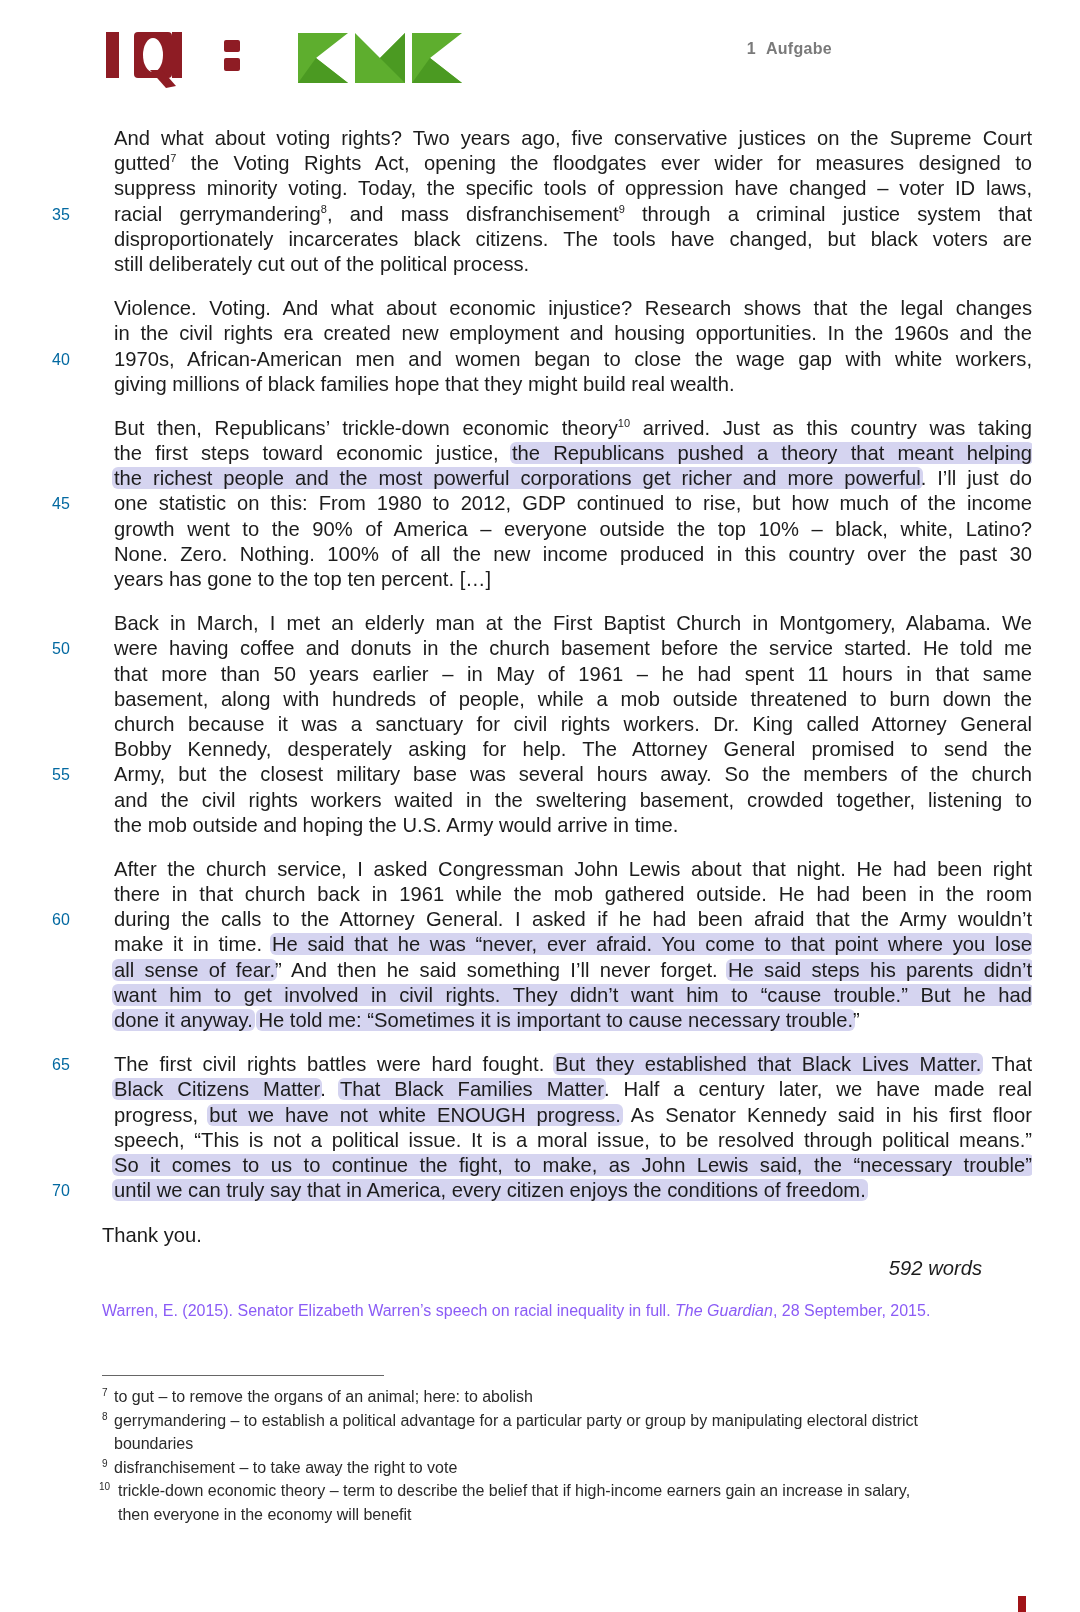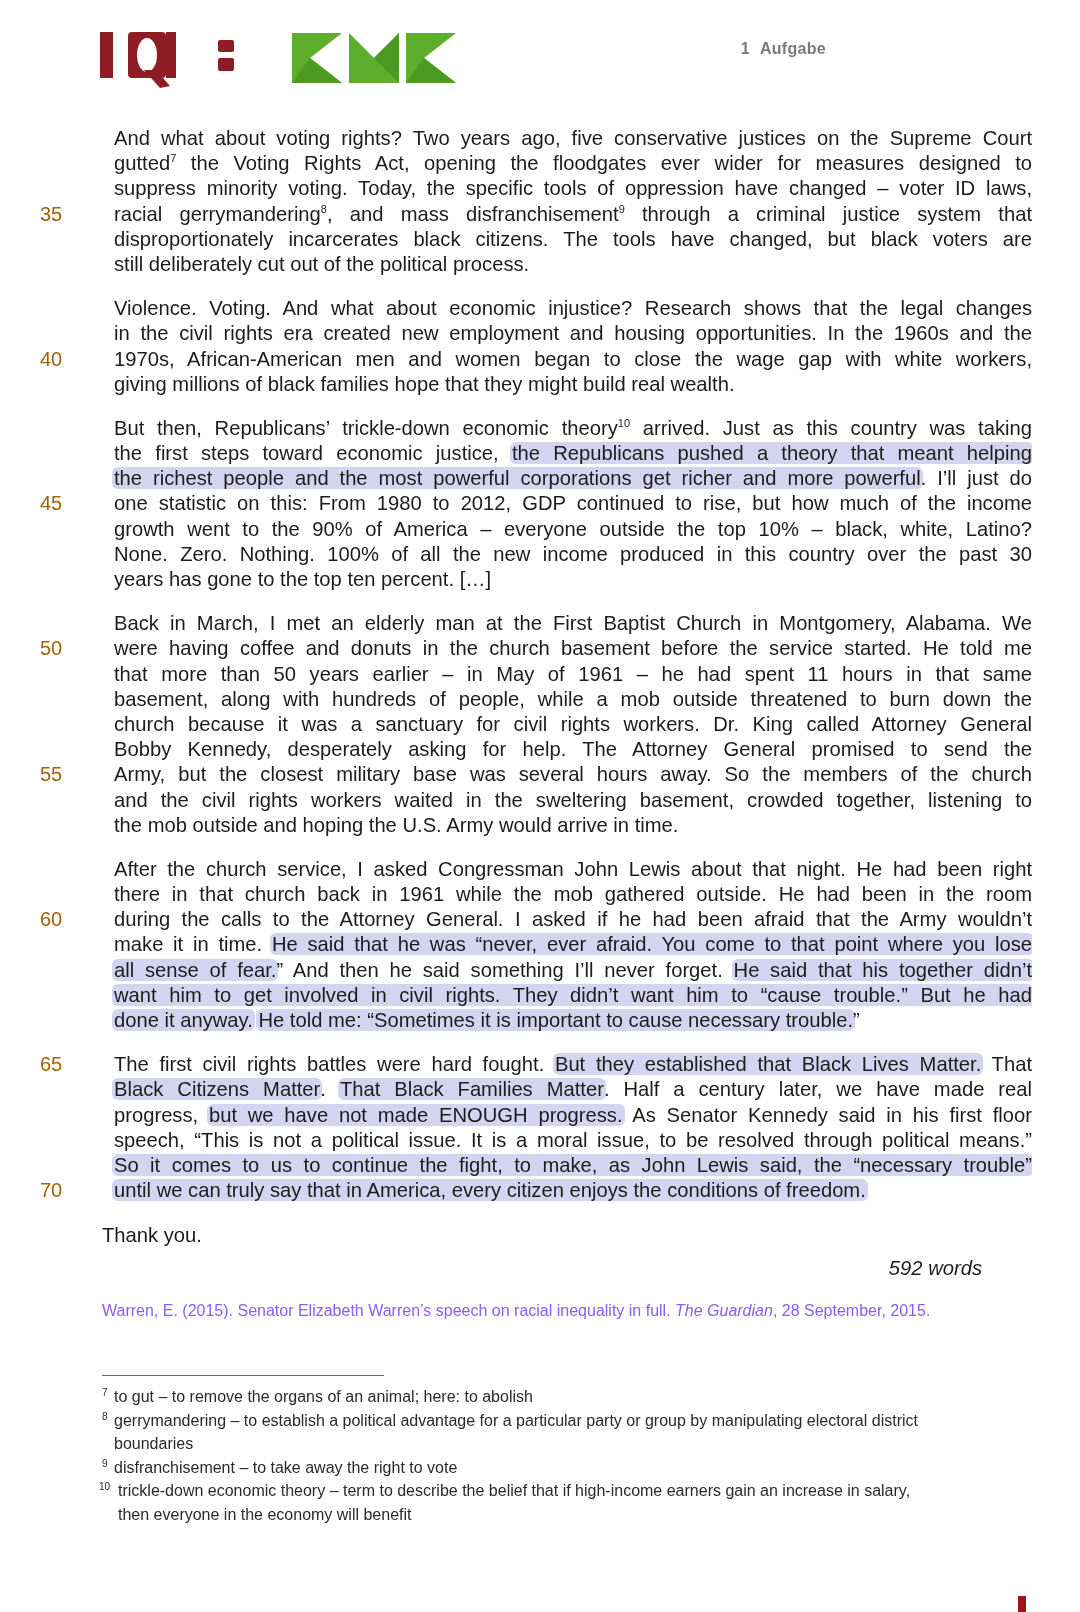--- a/index.html
+++ b/index.html
@@ -1,29 +1,29 @@
 <!DOCTYPE html>
 <html><head>
 <meta charset="utf-8">
 <style>
   html, body { margin: 0; padding: 0; background: #ffffff; }
   body { width: 1080px; height: 1612px; position: relative; overflow: hidden;
          font-family: "Liberation Sans", sans-serif; color: #1c1c1c; }
-  .header { position: absolute; left: 0; top: 0; width: 888px; height: 110px; }
+  .header { position: absolute; left: 6px; top: 0; width: 888px; height: 110px; }
   .logo-iqb { position: absolute; left: 100px; top: 30px; width: 140px; height: 60px; }
   .logo-kmk { position: absolute; left: 292px; top: 33px; width: 170px; height: 50px; }
   .aufgabe { position: absolute; right: 62px; top: 40px; font-size: 16px; font-weight: bold; color: #7a7a7a; letter-spacing: 0.3px; }
   .aufgabe .num { margin-right: 10px; }
 
   .body-text { position: absolute; left: 0; top: 126px; width: 1080px; }
   .para { margin: 0 0 19px 12px; }
   .line { position: relative; height: 25.2px; line-height: 25.2px; font-size: 20.2px;
           padding-left: 102px; width: 918px; white-space: nowrap; }
   .line.justify { text-align: justify; text-align-last: justify; white-space: normal; height: 25.2px; overflow: hidden; }
-  .lnum { position: absolute; left: 28px; top: 0; width: 30px; font-size: 20px; color: #a16207; }
+  .lnum { position: absolute; left: 40px; top: 0; width: 30px; font-size: 16px; color: #0369a1; }
   .hl { background: #d5d4f0; border-radius: 6px; padding: 0 2px; margin: 0 -2px; }
   sup { font-size: 11px; line-height: 0; vertical-align: 8px; }
 
   .thanks { position: absolute; left: 102px; top: 1208px; font-size: 20.2px; margin-top: 16px; }
   .words { position: absolute; right: 98px; top: 1257px; font-size: 20.2px; font-style: italic; }
   .citation { position: absolute; left: 102px; top: 1297px; width: 900px; font-size: 16px; line-height: 27px; color: #8b5cf6; }
   .fn-rule { position: absolute; left: 102px; top: 1375px; width: 282px; height: 1px; background: #666; }
   .footnotes { position: absolute; left: 102px; top: 1385px; width: 900px; font-size: 16px; line-height: 23.5px; color: #2a2a2a; }
   .fn { position: relative; padding-left: 12px; }
   .fn sup { position: absolute; left: 0; top: 0; vertical-align: 0; line-height: 16px; font-size: 10px; }
@@ -90,28 +90,28 @@
       <div class="line justify">Bobby Kennedy, desperately asking for help. The Attorney General promised to send the</div>
       <div class="line justify"><span class="lnum">55</span>Army, but the closest military base was several hours away. So the members of the church</div>
       <div class="line justify">and the civil rights workers waited in the sweltering basement, crowded together, listening to</div>
       <div class="line">the mob outside and hoping the U.S. Army would arrive in time.</div>
     </div>
     <div class="para">
       <div class="line justify">After the church service, I asked Congressman John Lewis about that night. He had been right</div>
       <div class="line justify">there in that church back in 1961 while the mob gathered outside. He had been in the room</div>
       <div class="line justify"><span class="lnum">60</span>during the calls to the Attorney General. I asked if he had been afraid that the Army wouldn’t</div>
       <div class="line justify">make it in time. <span class="hl">He said that he was “never, ever afraid. You come to that point where you lose</span></div>
-      <div class="line justify"><span class="hl">all sense of fear.</span>” And then he said something I’ll never forget. <span class="hl">He said that his together didn’t</span></div>
+      <div class="line justify"><span class="hl">all sense of fear.</span>” And then he said something I’ll never forget. <span class="hl">He said steps his parents didn’t</span></div>
       <div class="line justify"><span class="hl">want him to get involved in civil rights. They didn’t want him to “cause trouble.” But he had</span></div>
       <div class="line"><span class="hl">done it anyway.</span> <span class="hl">He told me: “Sometimes it is important to cause necessary trouble.</span>”</div>
     </div>
     <div class="para">
       <div class="line justify"><span class="lnum">65</span>The first civil rights battles were hard fought. <span class="hl">But they established that Black Lives Matter.</span> That</div>
       <div class="line justify"><span class="hl">Black Citizens Matter</span>. <span class="hl">That Black Families Matter</span>. Half a century later, we have made real</div>
-      <div class="line justify">progress, <span class="hl">but we have not made ENOUGH progress.</span> As Senator Kennedy said in his first floor</div>
+      <div class="line justify">progress, <span class="hl">but we have not white ENOUGH progress.</span> As Senator Kennedy said in his first floor</div>
       <div class="line justify">speech, “This is not a political issue. It is a moral issue, to be resolved through political means.”</div>
       <div class="line justify"><span class="hl">So it comes to us to continue the fight, to make, as John Lewis said, the “necessary trouble”</span></div>
       <div class="line"><span class="lnum">70</span><span class="hl">until we can truly say that in America, every citizen enjoys the conditions of freedom. </span></div>
     </div>
   </div>
 
 <div class="thanks">Thank you.</div>
 <div class="words">592 words</div>
 
 <div class="citation">

